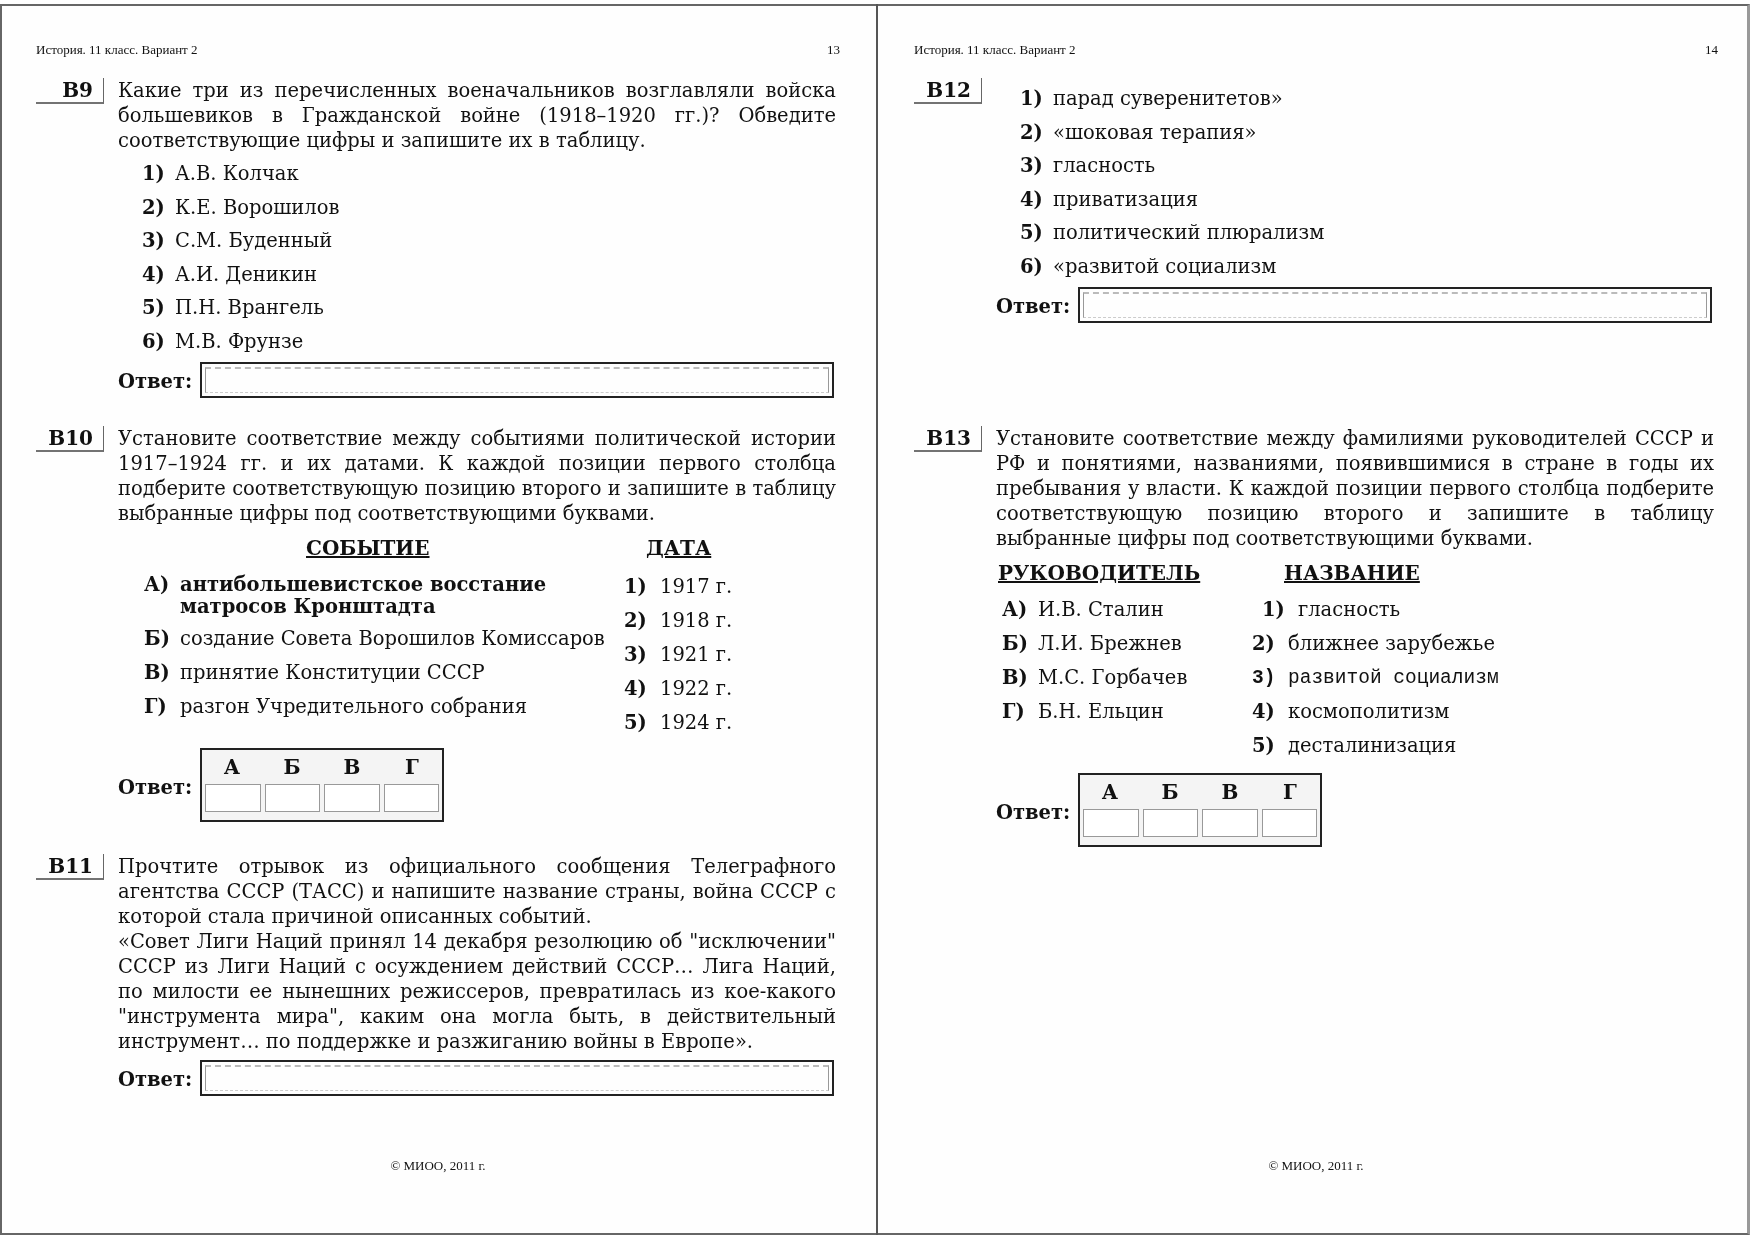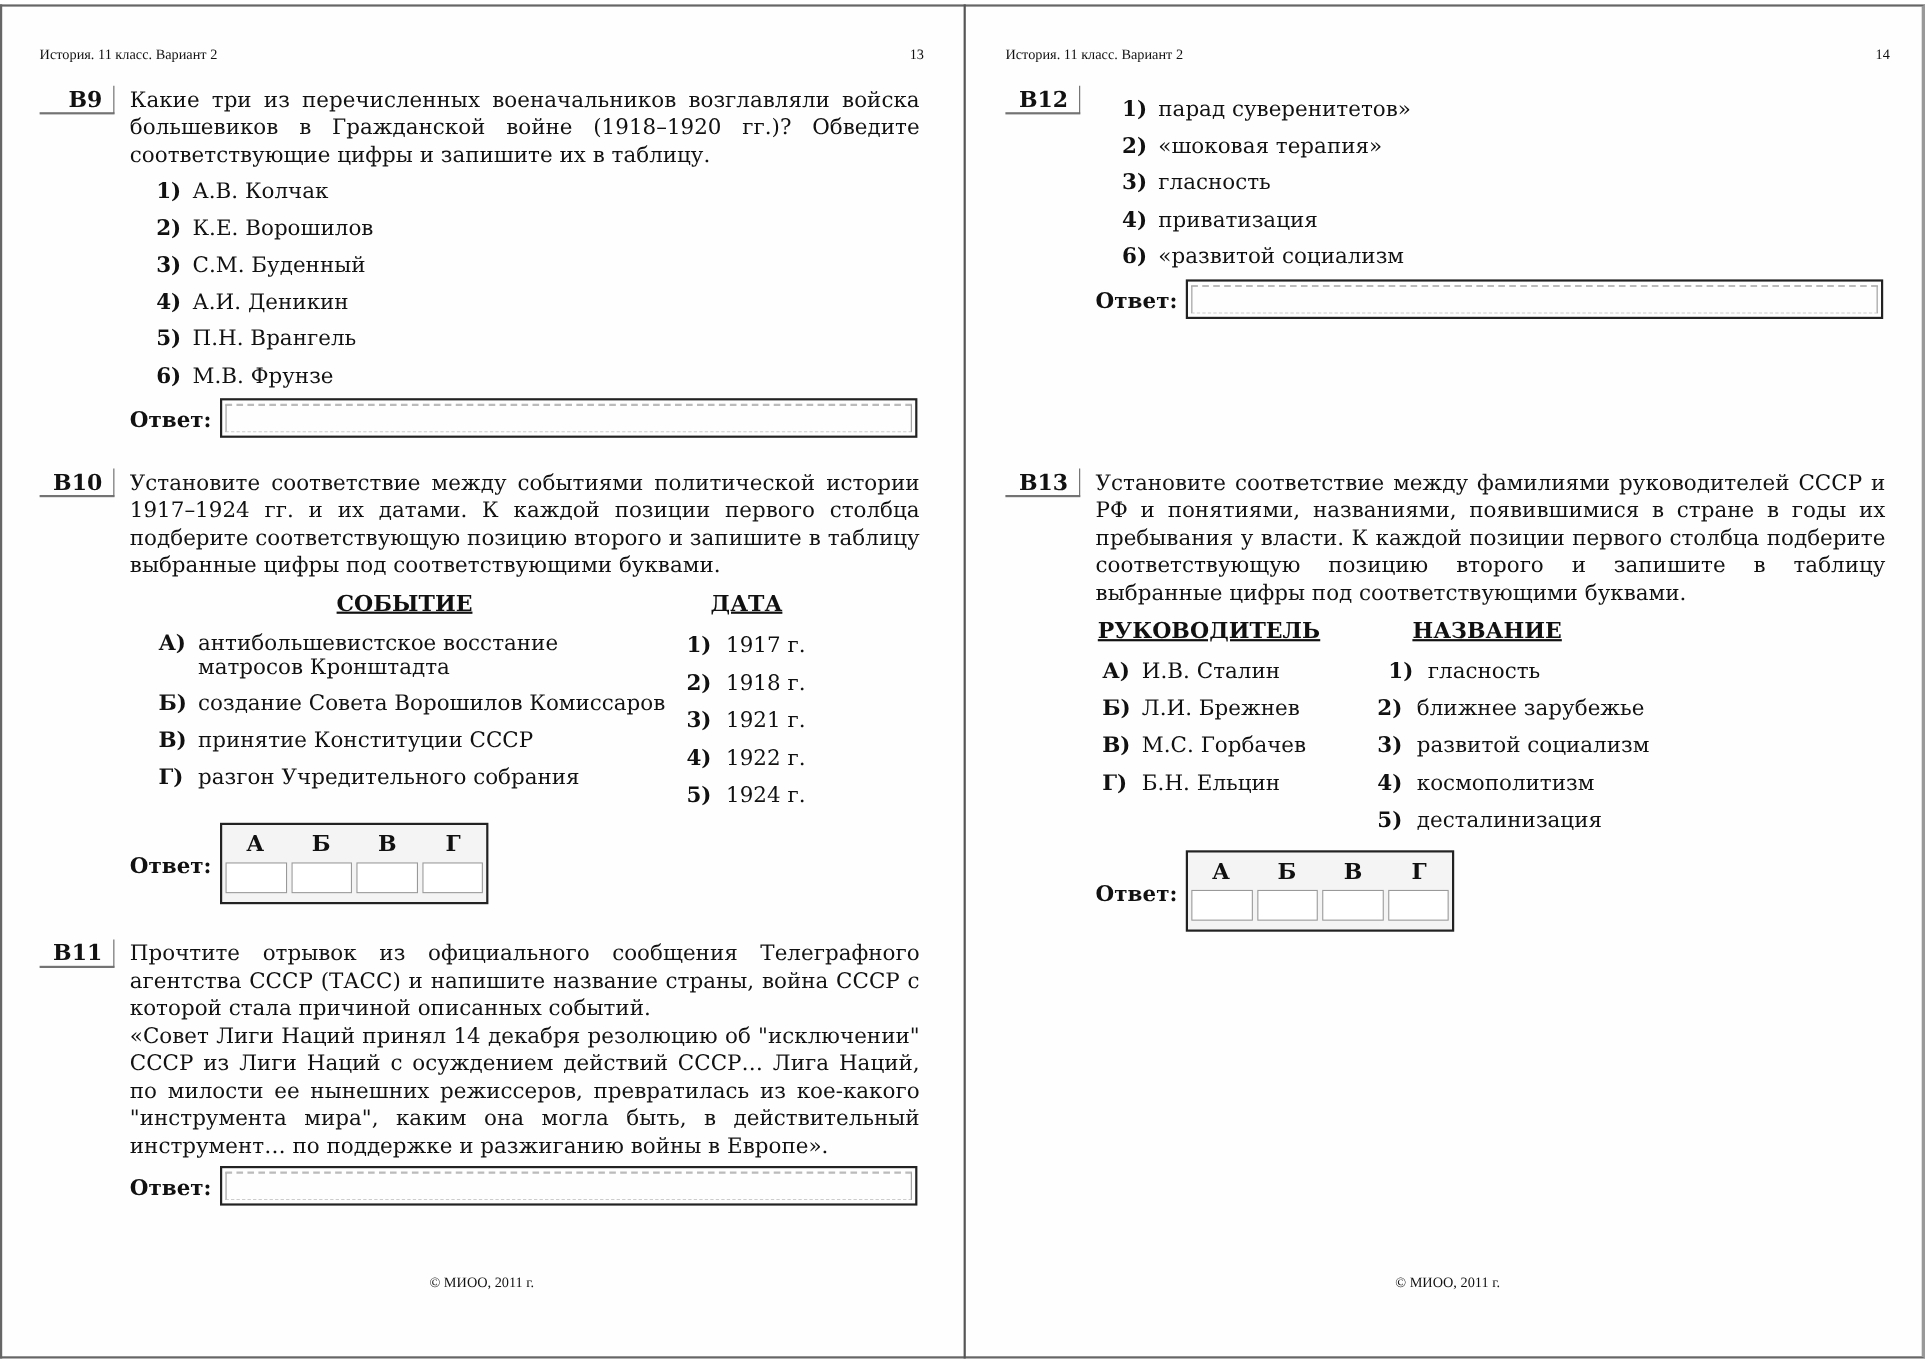--- a/index.html
+++ b/index.html
@@ -70,21 +70,21 @@
     </div>
   </div>
 
   <div class="task" style="top:422px;">
     <div class="badge">B10</div>
     <div class="qtext">Установите соответствие между событиями политической истории 1917–1924 гг. и их датами. К каждой позиции первого столбца подберите соответствующую позицию второго и запишите в таблицу выбранные цифры под соответствующими буквами.</div>
     <div class="cols" style="height:360px;">
       <div class="colhead" style="left:270px;top:4px;">СОБЫТИЕ</div>
       <div class="colhead" style="left:610px;top:4px;">ДАТА</div>
 
-      <div class="lrow" style="left:108px;top:42px;width:440px;"><span class="num" style="vertical-align:top;">А)</span><span style="display:inline-block;width:400px;vertical-align:top;">антибольшевистское восстание матросов Кронштадта</span></div>
+      <div class="lrow" style="left:108px;top:42px;width:440px;"><span class="num" style="vertical-align:top;">А)</span><span style="display:inline-block;width:400px;vertical-align:top;font-weight:bold;">антибольшевистское восстание матросов Кронштадта</span></div>
       <div class="lrow" style="left:108px;top:96px;"><span class="num">Б)</span><span>создание Совета Ворошилов Комиссаров</span></div>
       <div class="lrow" style="left:108px;top:130px;"><span class="num">В)</span><span>принятие Конституции СССР</span></div>
       <div class="lrow" style="left:108px;top:164px;"><span class="num">Г)</span><span>разгон Учредительного собрания</span></div>
 
       <div class="lrow" style="left:588px;top:44px;"><span class="num">1)</span><span>1917 г.</span></div>
       <div class="lrow" style="left:588px;top:78px;"><span class="num">2)</span><span>1918 г.</span></div>
       <div class="lrow" style="left:588px;top:112px;"><span class="num">3)</span><span>1921 г.</span></div>
       <div class="lrow" style="left:588px;top:146px;"><span class="num">4)</span><span>1922 г.</span></div>
       <div class="lrow" style="left:588px;top:180px;"><span class="num">5)</span><span>1924 г.</span></div>
 
@@ -127,20 +127,21 @@
     <span class="pn">14</span>
   </div>
 
   <div class="task" style="top:74px;">
     <div class="badge">B12</div>
     <div class="opts">
       <div class="opt"><span class="num">1)</span><span>парад суверенитетов»</span></div>
       <div class="opt"><span class="num">2)</span><span>«шоковая терапия»</span></div>
       <div class="opt"><span class="num">3)</span><span>гласность</span></div>
       <div class="opt"><span class="num">4)</span><span>приватизация</span></div>
+      <div class="opt"><span class="num">5)</span><span>политический плюрализм</span></div>
       <div class="opt"><span class="num">6)</span><span>«развитой социализм</span></div>
     </div>
     <div class="answer-row">
       <span class="answer-label">Ответ:</span>
       <div class="answer-box">
           <div class="inner"></div>
         </div>
     </div>
   </div>
 
@@ -151,21 +152,21 @@
       <div class="colhead" style="left:84px;top:4px;">РУКОВОДИТЕЛЬ</div>
       <div class="colhead" style="left:370px;top:4px;">НАЗВАНИЕ</div>
 
       <div class="lrow" style="left:88px;top:42px;"><span class="num">А)</span><span>И.В. Сталин</span></div>
       <div class="lrow" style="left:88px;top:76px;"><span class="num">Б)</span><span>Л.И. Брежнев</span></div>
       <div class="lrow" style="left:88px;top:110px;"><span class="num">В)</span><span>М.С. Горбачев</span></div>
       <div class="lrow" style="left:88px;top:144px;"><span class="num">Г)</span><span>Б.Н. Ельцин</span></div>
 
       <div class="lrow" style="left:348px;top:42px;"><span class="num">1)</span><span>гласность</span></div>
       <div class="lrow" style="left:338px;top:76px;"><span class="num">2)</span><span>ближнее зарубежье</span></div>
-      <div class="lrow" style="left:338px;top:110px;"><span class="num">3)</span><span>развитой социализм</span></div>
+      <div class="lrow" style="left:338px;top:110px;font-family:Liberation Mono, monospace;"><span class="num">3)</span><span>развитой социализм</span></div>
       <div class="lrow" style="left:338px;top:144px;"><span class="num">4)</span><span>космополитизм</span></div>
       <div class="lrow" style="left:338px;top:178px;"><span class="num">5)</span><span>десталинизация</span></div>
 
       <span class="grid-label" style="left:82px;top:244px;">Ответ:</span>
       <div class="grid" style="left:164px;top:216px;width:244px;height:74px;">
         <div class="hdr">
           <span>А</span>
           <span>Б</span>
           <span>В</span>
           <span>Г</span>

